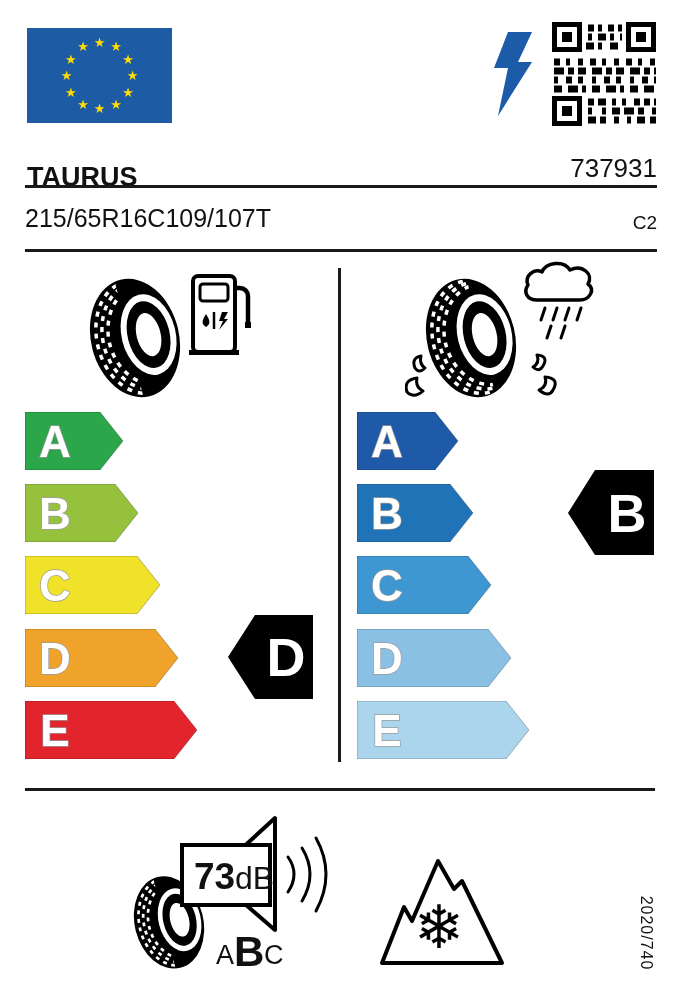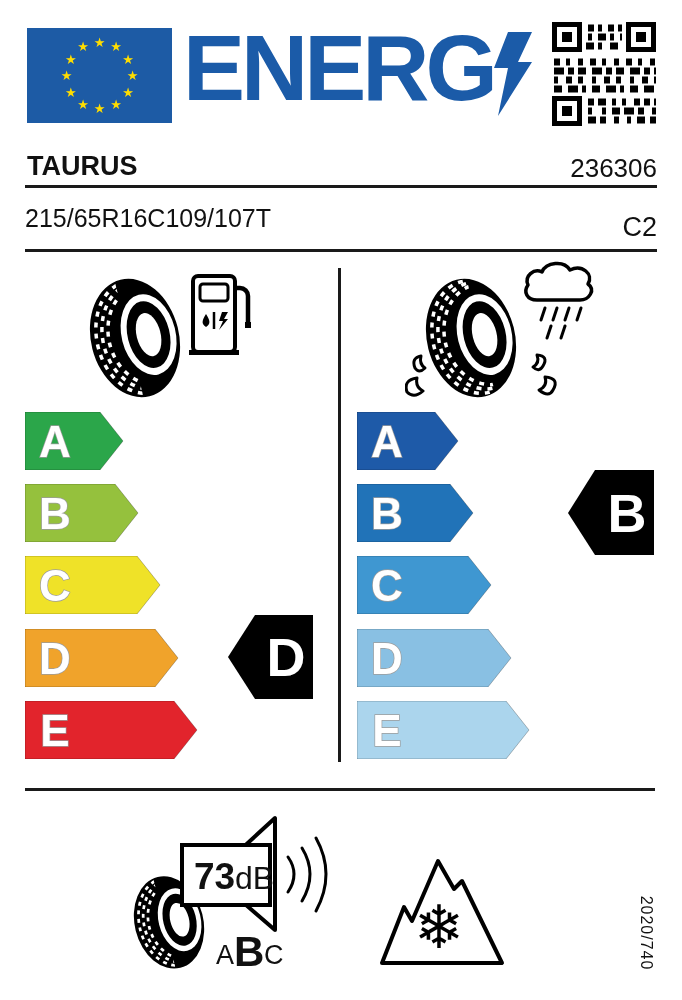--- a/index.html
+++ b/index.html
@@ -3,24 +3,24 @@
 <meta charset="utf-8">
 <style>
   html,body{margin:0;padding:0;background:#fff;}
   .label{position:relative;width:682px;height:1000px;background:#fff;overflow:hidden;
          font-family:"Liberation Sans",sans-serif;}
   .abs{position:absolute;}
   .hline{position:absolute;height:3px;background:#1a1a1a;}
   .vline{position:absolute;width:3px;background:#1a1a1a;}
   .logo-text{position:absolute;left:183px;top:16px;font-size:93px;font-weight:bold;
              letter-spacing:-4px;color:#1B5BA8;line-height:105px;}
-  .brand{position:absolute;left:27px;top:151px;font-size:27px;font-weight:bold;color:#111;}
+  .brand{position:absolute;left:27px;top:162px;font-size:27px;font-weight:bold;color:#111;}
   .article{position:absolute;right:25px;top:153px;font-size:26px;color:#111;}
   .size{position:absolute;left:25px;top:204px;font-size:25px;color:#111;}
-  .tclass{position:absolute;right:25px;top:212px;font-size:27px;color:#111;}
+  .tclass{position:absolute;right:25px;top:212px;font-size:19px;color:#111;}
   .arrow{position:absolute;}
   .arrow text{font-family:"Liberation Sans",sans-serif;font-size:44px;font-weight:bold;
               fill:#fff;stroke:#9c9c9c;stroke-width:1.4px;paint-order:stroke;
               text-anchor:middle;dominant-baseline:central;}
   .pointer{position:absolute;}
   .pointer text{font-family:"Liberation Sans",sans-serif;font-size:54px;font-weight:bold;
                 fill:#fff;text-anchor:middle;dominant-baseline:central;}
   .reg{position:absolute;left:580px;top:924px;width:132px;height:18px;font-size:16px;
        color:#111;text-align:center;transform:rotate(90deg);letter-spacing:1px;}
   svg{display:block;}
@@ -41,21 +41,20 @@
       <text x="89" y="76.1">★</text>
       <text x="72.5" y="80.5">★</text>
       <text x="56" y="76.1">★</text>
       <text x="43.9" y="64">★</text>
       <text x="39.5" y="47.5">★</text>
       <text x="43.9" y="31">★</text>
       <text x="56" y="18.9">★</text>
     </g>
   </svg>
 
-  <div class="logo-text">ENERG</div>
 
   <svg class="abs" style="left:492px;top:32px" width="46" height="84" viewBox="0 0 46 84">
     <polygon points="16,0 40,0 26,30 40,30 6,84 16,36 2,36" fill="#1B5BA8"></polygon>
   </svg>
 
   <svg class="abs" style="left:552px;top:22px" width="104" height="104" viewBox="0 0 104 104">
     <g fill="#000">
       <rect x="0" y="0" width="30" height="30"></rect>
         <rect x="74" y="0" width="30" height="30"></rect>
         <rect x="0" y="74" width="30" height="30"></rect>
@@ -78,21 +77,21 @@
       <line x1="2" y1="49" x2="104" y2="49" stroke-dasharray="10 4 6 4 8 6"></line>
       <line x1="2" y1="58" x2="104" y2="58" stroke-dasharray="4 8 6 6 5 9"></line>
       <line x1="2" y1="67" x2="104" y2="67" stroke-dasharray="8 6 10 4 4 6"></line>
       <line x1="36" y1="80" x2="104" y2="80" stroke-dasharray="6 4 8 6 4"></line>
       <line x1="36" y1="89" x2="104" y2="89" stroke-dasharray="4 10 4 6 8"></line>
       <line x1="36" y1="98" x2="104" y2="98" stroke-dasharray="8 4 6 8 5"></line>
     </g>
   </svg>
 
   <div class="brand">TAURUS</div>
-  <div class="article">236306</div>
+  <div class="article">737931</div>
   <div class="hline" style="left:25px;top:185px;width:632px"></div>
 
   <div class="size">215/65R16C109/107T</div>
   <div class="tclass">C2</div>
   <div class="hline" style="left:25px;top:249px;width:632px"></div>
 
   <div class="vline" style="left:338px;top:268px;height:494px"></div>
 
   <svg class="abs" style="left:85px;top:258px" width="170" height="155" viewBox="0 0 170 155">
     <defs>

